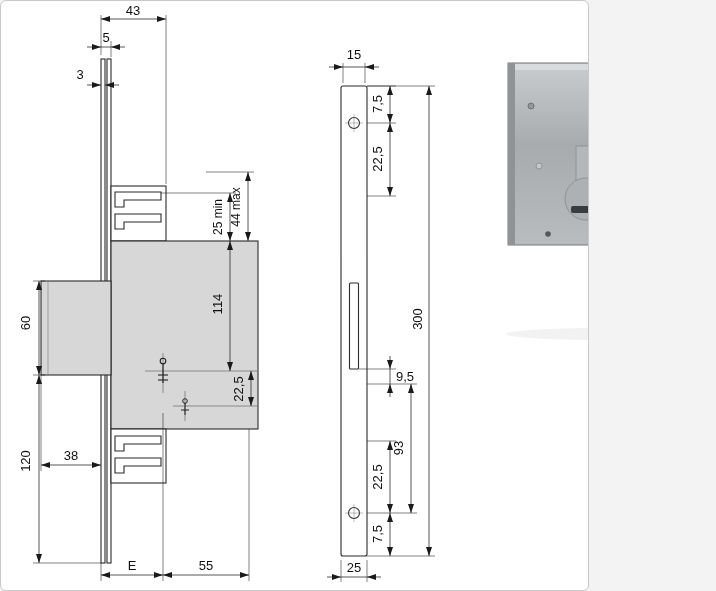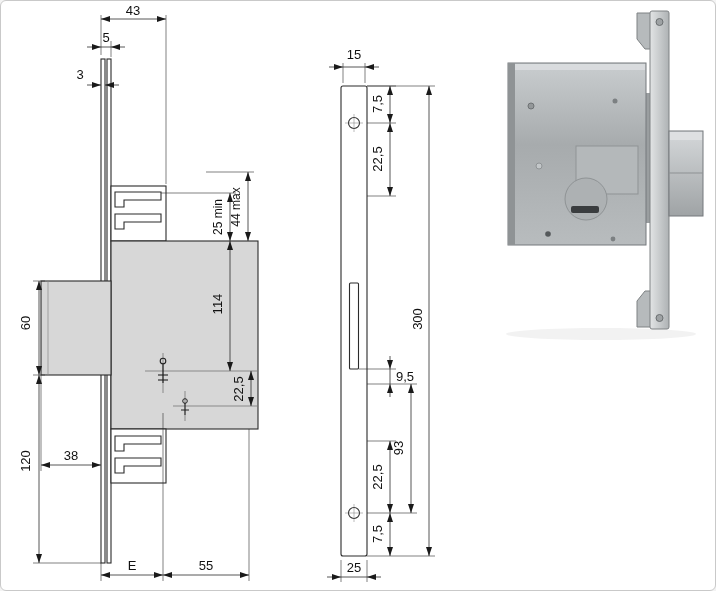--- a/index.html
+++ b/index.html
@@ -1,18 +1,18 @@
 <!DOCTYPE html>
 <html><head>
 <meta charset="utf-8">
 <style>
   html,body{margin:0;padding:0;background:#f3f3f3;font-family:"Liberation Sans",sans-serif;}
   #screenshot{
     position:relative;
-    width:716px;height:591px;
+    width:589px;height:591px;
     background:#ffffff;
     border:1px solid #c9c9c9;
     border-radius:6px;
     box-sizing:border-box;
     overflow:hidden;
   }
   svg text{
     font-family:"Liberation Sans",sans-serif;
     font-size:13px;
     fill:#111111;

